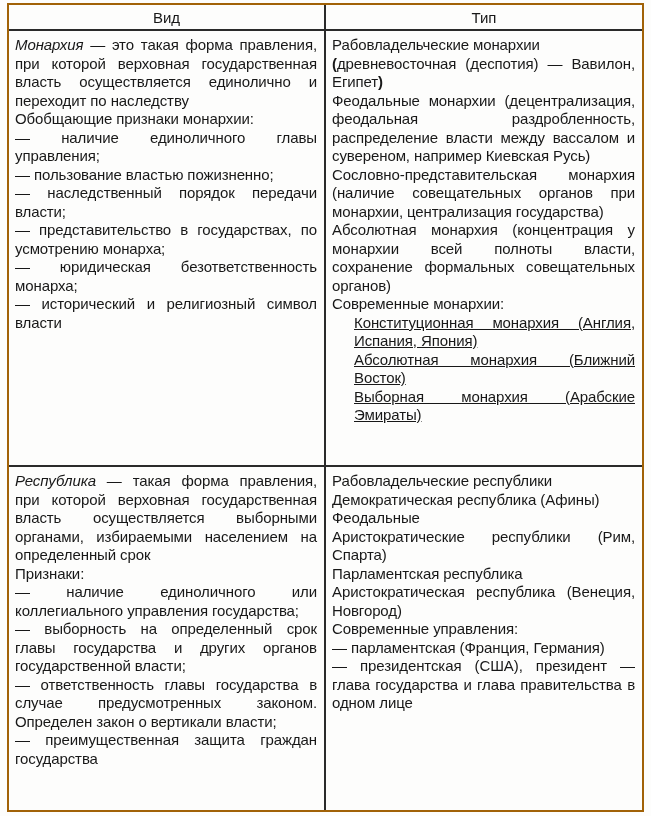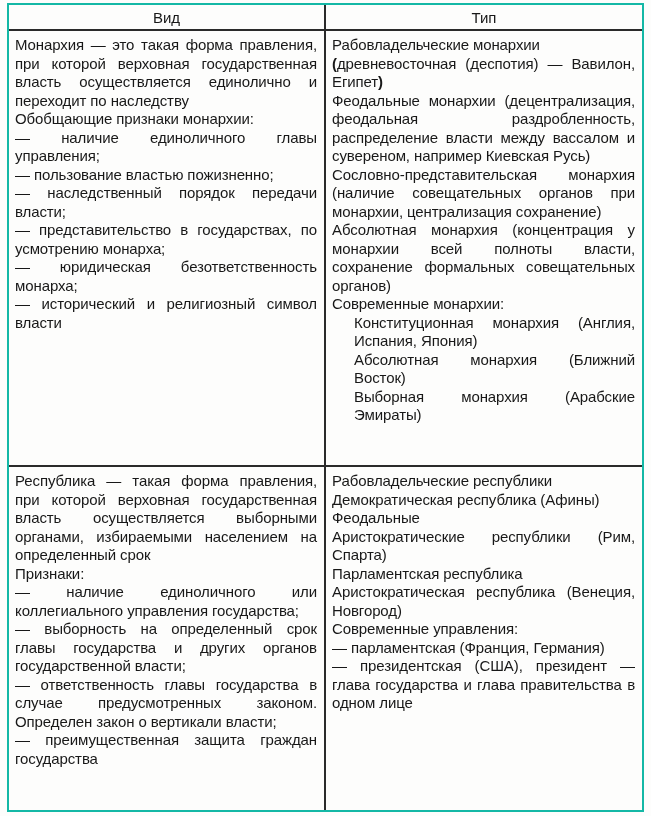--- a/index.html
+++ b/index.html
@@ -17,21 +17,21 @@
   }
   .page {
     position: absolute;
     left: 0; top: 0;
     width: 651px; height: 816px;
   }
   .tbl {
     position: absolute;
     left: 7px; top: 3px;
     width: 637px; height: 809px;
-    border: 2px solid #14b8a6;
+    border: 2px solid #a16207;
     box-sizing: border-box;
     display: grid;
     grid-template-columns: 317px 1fr;
     grid-template-rows: 26px 436px 1fr;
     background: #fdfdfc;
   }
   .hcell {
     display: flex;
     align-items: center;
     justify-content: center;
@@ -47,22 +47,22 @@
     font-size: 15px;
     line-height: 18.5px;
     letter-spacing: -0.1px;
   }
   .cell.left { border-right: 2px solid #2a2a2a; }
   .cell.row1 { border-bottom: 2px solid #2a2a2a; }
   .para {
     text-align: justify;
     text-justify: inter-word;
   }
-  .para.indent { margin-left: 22px; }
-  .italic { }
+  .para.indent { margin-left: 22px; text-decoration: underline; }
+  .italic { font-style: italic; }
   .bold { font-weight: bold; }
 </style>
 </head>
 <body>
 
 <div class="page">
   <div class="tbl">
 
     <div class="hcell left">Вид</div>
     <div class="hcell">Тип</div>
@@ -74,21 +74,21 @@
         <div class="para"><span>— пользование властью пожизненно;</span></div>
         <div class="para"><span>— наследственный порядок передачи власти;</span></div>
         <div class="para"><span>— представительство в государствах, по усмотрению монарха;</span></div>
         <div class="para"><span>— юридическая безответственность монарха;</span></div>
         <div class="para"><span>— исторический и религиозный символ власти</span></div>
       </div>
     <div class="cell row1">
         <div class="para"><span>Рабовладельческие монархии</span></div>
         <div class="para"><span class="bold">(</span><span>древневосточная (деспотия) — Вавилон, Египет</span><span class="bold">)</span></div>
         <div class="para"><span>Феодальные монархии (децентрализация, феодальная раздробленность, распределение власти между вассалом и сувереном, например Киевская Русь)</span></div>
-        <div class="para"><span>Сословно-представительская монархия (наличие совещательных органов при монархии, централизация сохранение)</span></div>
+        <div class="para"><span>Сословно-представительская монархия (наличие совещательных органов при монархии, централизация государства)</span></div>
         <div class="para"><span>Абсолютная монархия (концентрация у монархии всей полноты власти, сохранение формальных совещательных органов)</span></div>
         <div class="para"><span>Современные монархии:</span></div>
         <div class="para indent"><span>Конституционная монархия (Англия, Испания, Япония)</span></div>
         <div class="para indent"><span>Абсолютная монархия (Ближний Восток)</span></div>
         <div class="para indent"><span>Выборная монархия (Арабские Эмираты)</span></div>
       </div>
 
     <div class="cell left">
         <div class="para"><span class="italic">Республика</span><span> — такая форма правления, при которой верховная государственная власть осуществляется выборными органами, избираемыми населением на определенный срок</span></div>
         <div class="para"><span>Признаки:</span></div>

